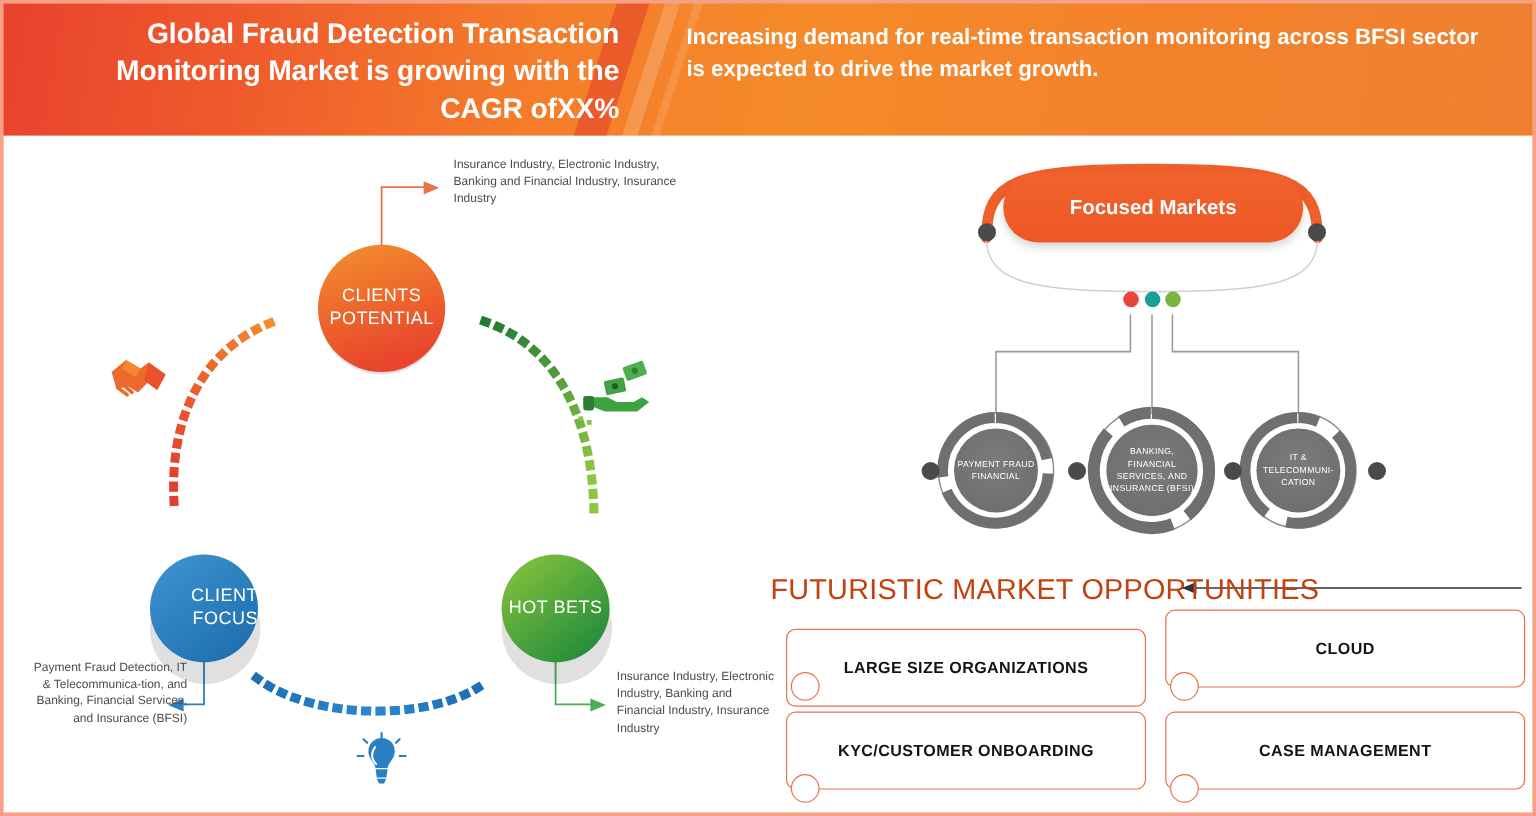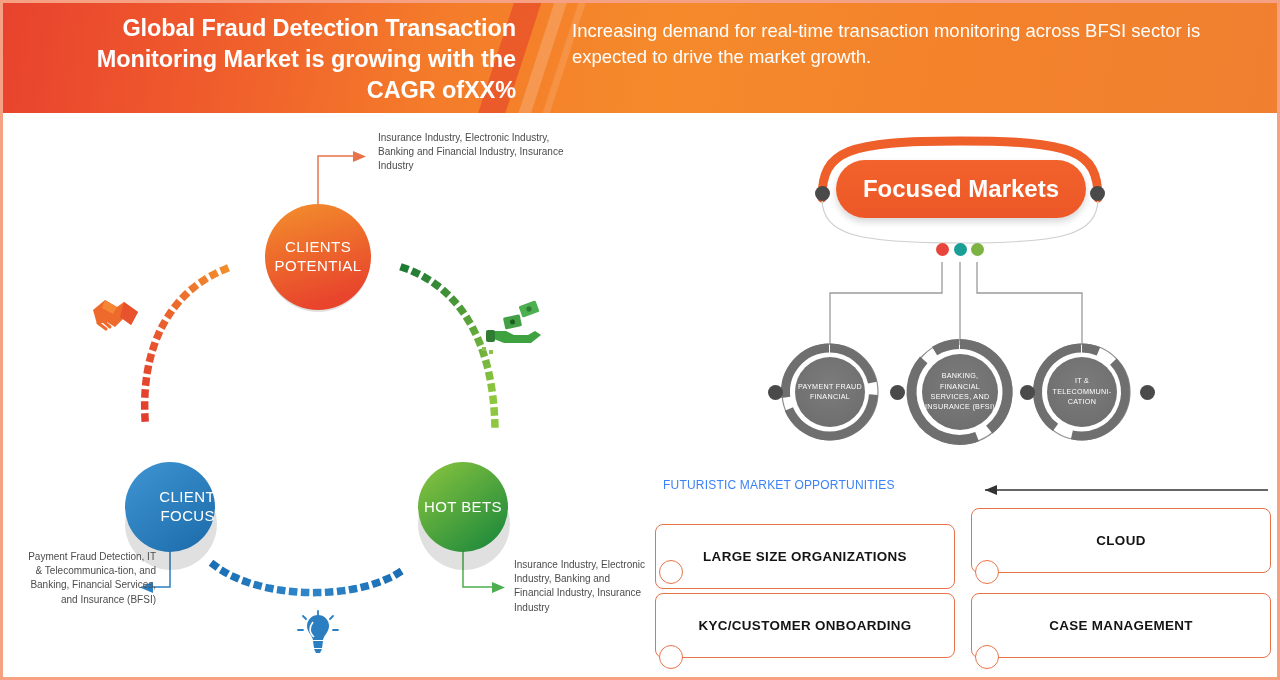--- a/index.html
+++ b/index.html
@@ -60,21 +60,21 @@
     letter-spacing: -0.1px;
     text-align: right;
   }
   .header-sub {
     position: absolute;
     left: 572px;
     top: 18px;
     width: 660px;
     color: #ffffff;
     font-size: 18.5px;
-    font-weight: normal;
+    font-weight: bold;
     line-height: 1.42;
   }
   
   .node-circle {
     position: absolute;
     border-radius: 50%;
     display: flex;
     align-items: center;
     justify-content: center;
     text-align: center;
@@ -96,31 +96,31 @@
     color: #4c4c4c;
     font-size: 10px;
     line-height: 1.42;
     z-index: 14;
   }
   .anno.right { text-align: right; }
   
   .fm-pill {
     position: absolute;
     left: 836px;
-    top: 160px;
+    top: 144px;
     width: 250px;
     height: 58px;
     border-radius: 29px;
     background: linear-gradient(180deg, #f2622c 0%, #ec5827 100%);
     box-shadow: 0 4px 7px rgba(0,0,0,0.16);
     display: flex;
     align-items: center;
     justify-content: center;
     color: #ffffff;
-    font-size: 24px;
+    font-size: 17px;
     font-weight: bold;
     z-index: 14;
   }
   .dot-dark {
     position: absolute;
     width: 15px; height: 15px;
     border-radius: 50%;
     background: #4a4a4a;
     z-index: 15;
   }
@@ -139,24 +139,24 @@
     text-align: center;
     color: #ffffff;
     font-size: 7.2px;
     line-height: 1.45;
     letter-spacing: 0.3px;
     z-index: 13;
   }
   
   .fmo-title {
     position: absolute;
-    left: 663px;
+    left: 642px;
     top: 478px;
-    color: #3b82f6;
-    font-size: 12px;
+    color: #c2410c;
+    font-size: 24px;
     letter-spacing: 0.2px;
     z-index: 14;
   }
   .opp-box {
     position: absolute;
     border: 1.6px solid #e8734a;
     border-radius: 8px;
     background: #ffffff;
     display: flex;
     align-items: center;

